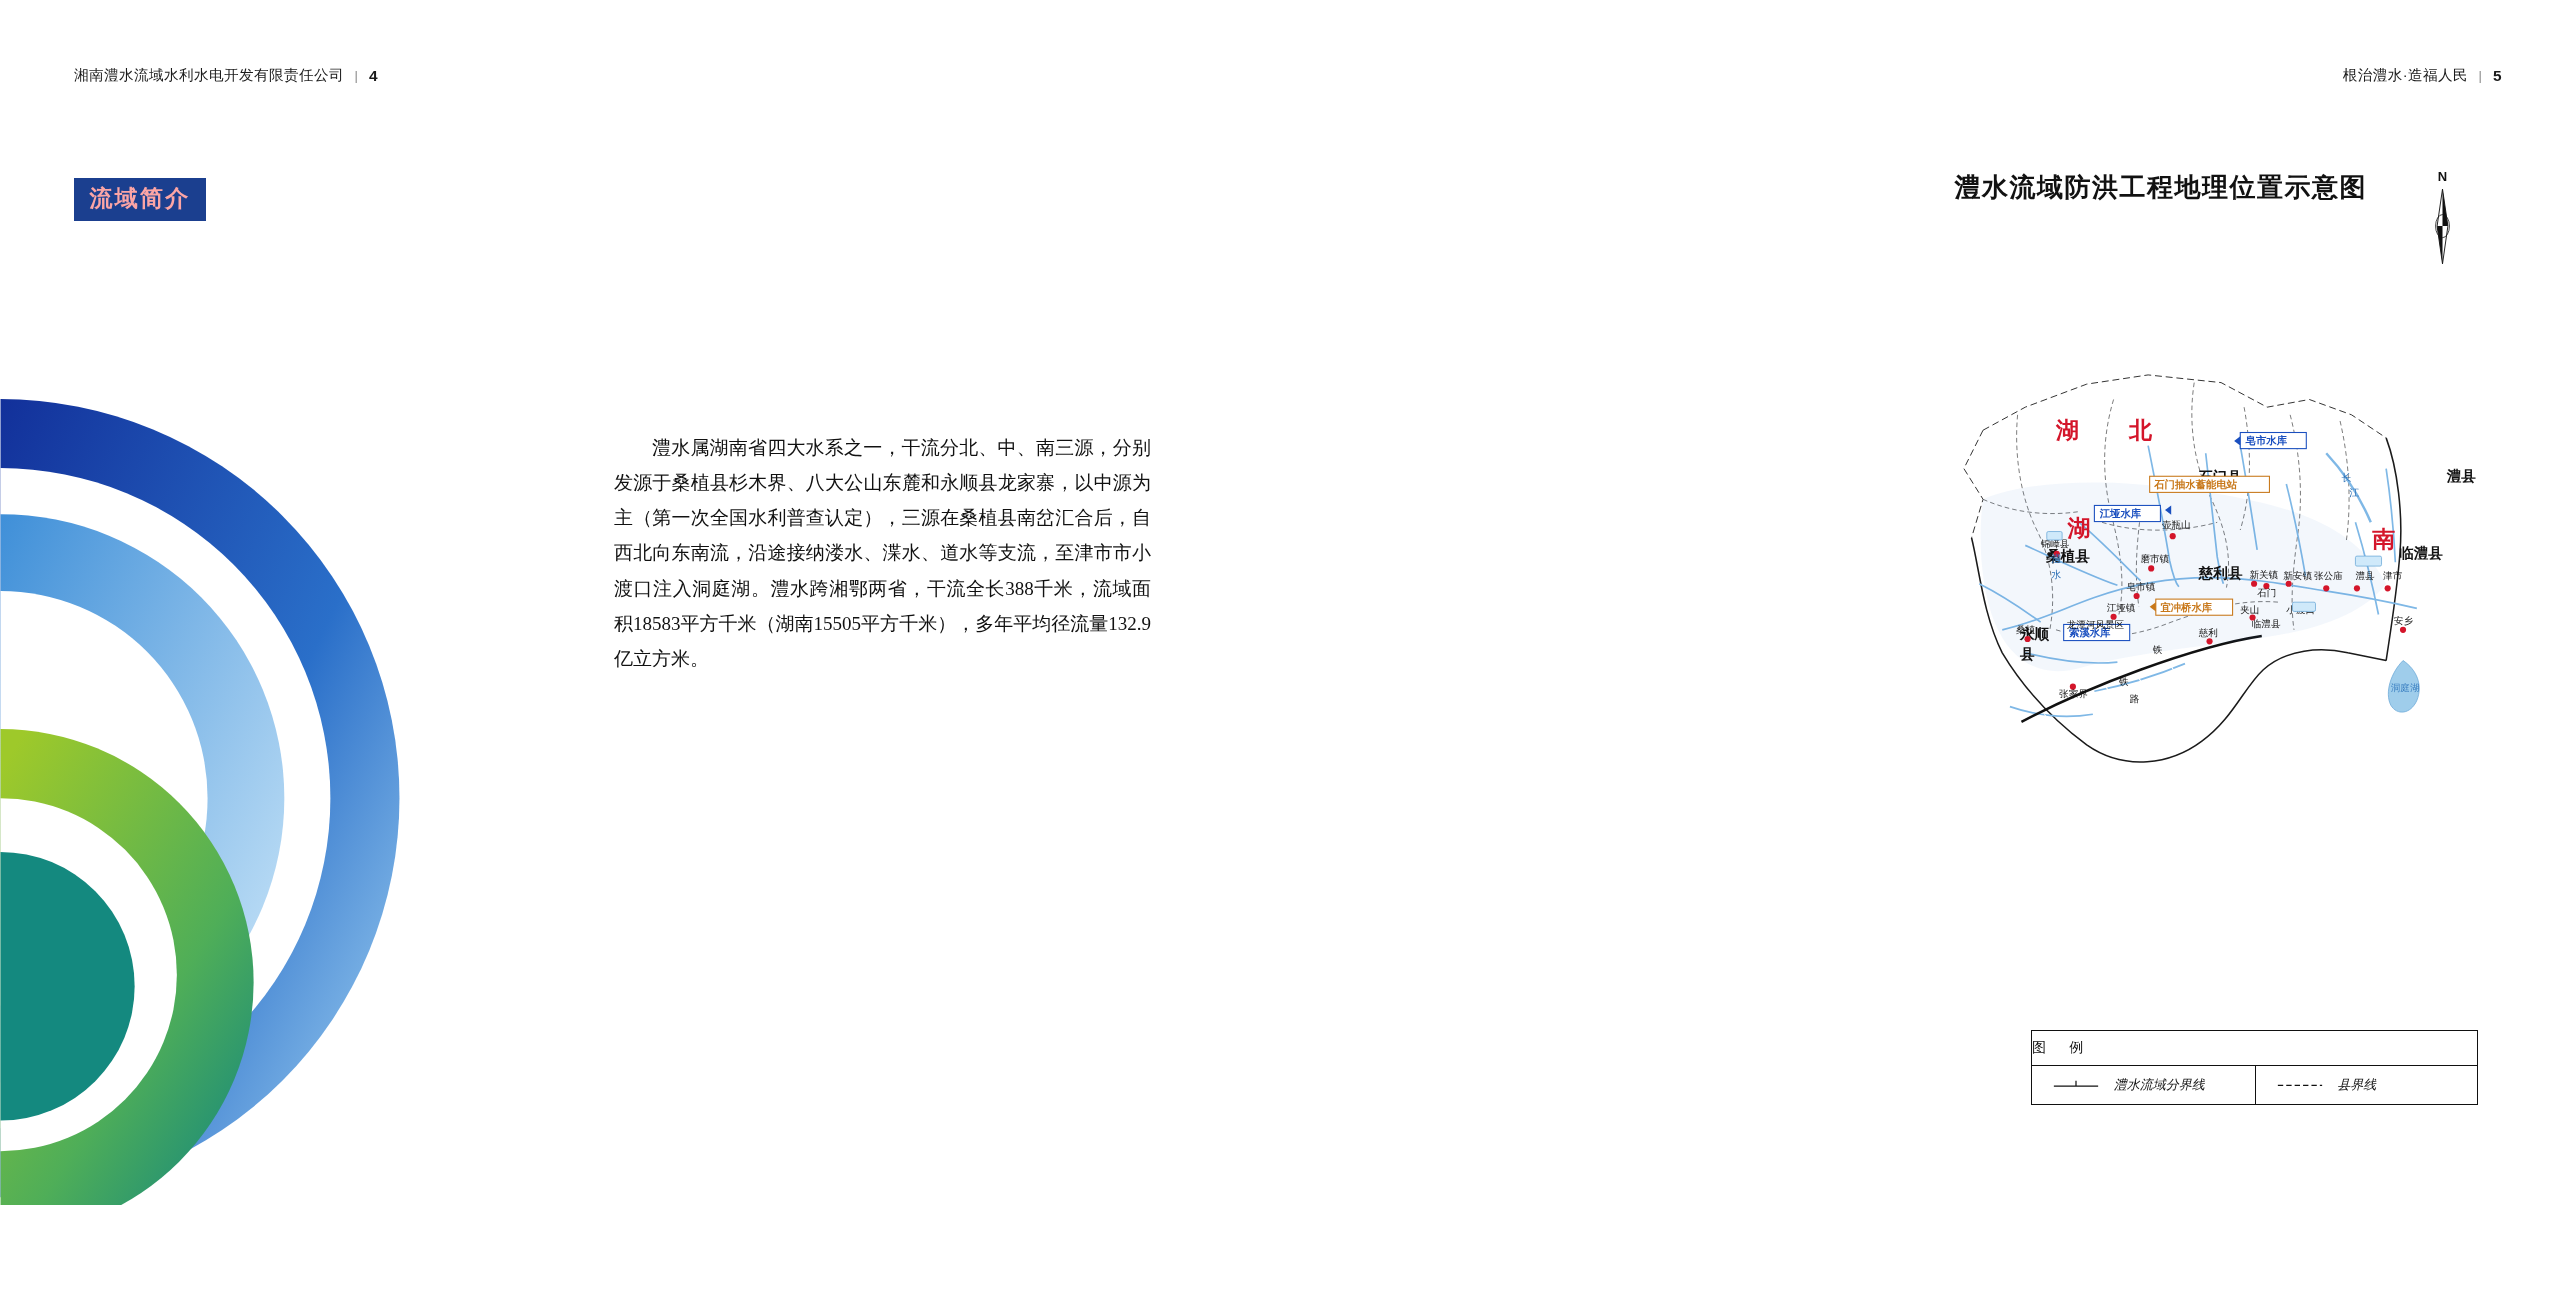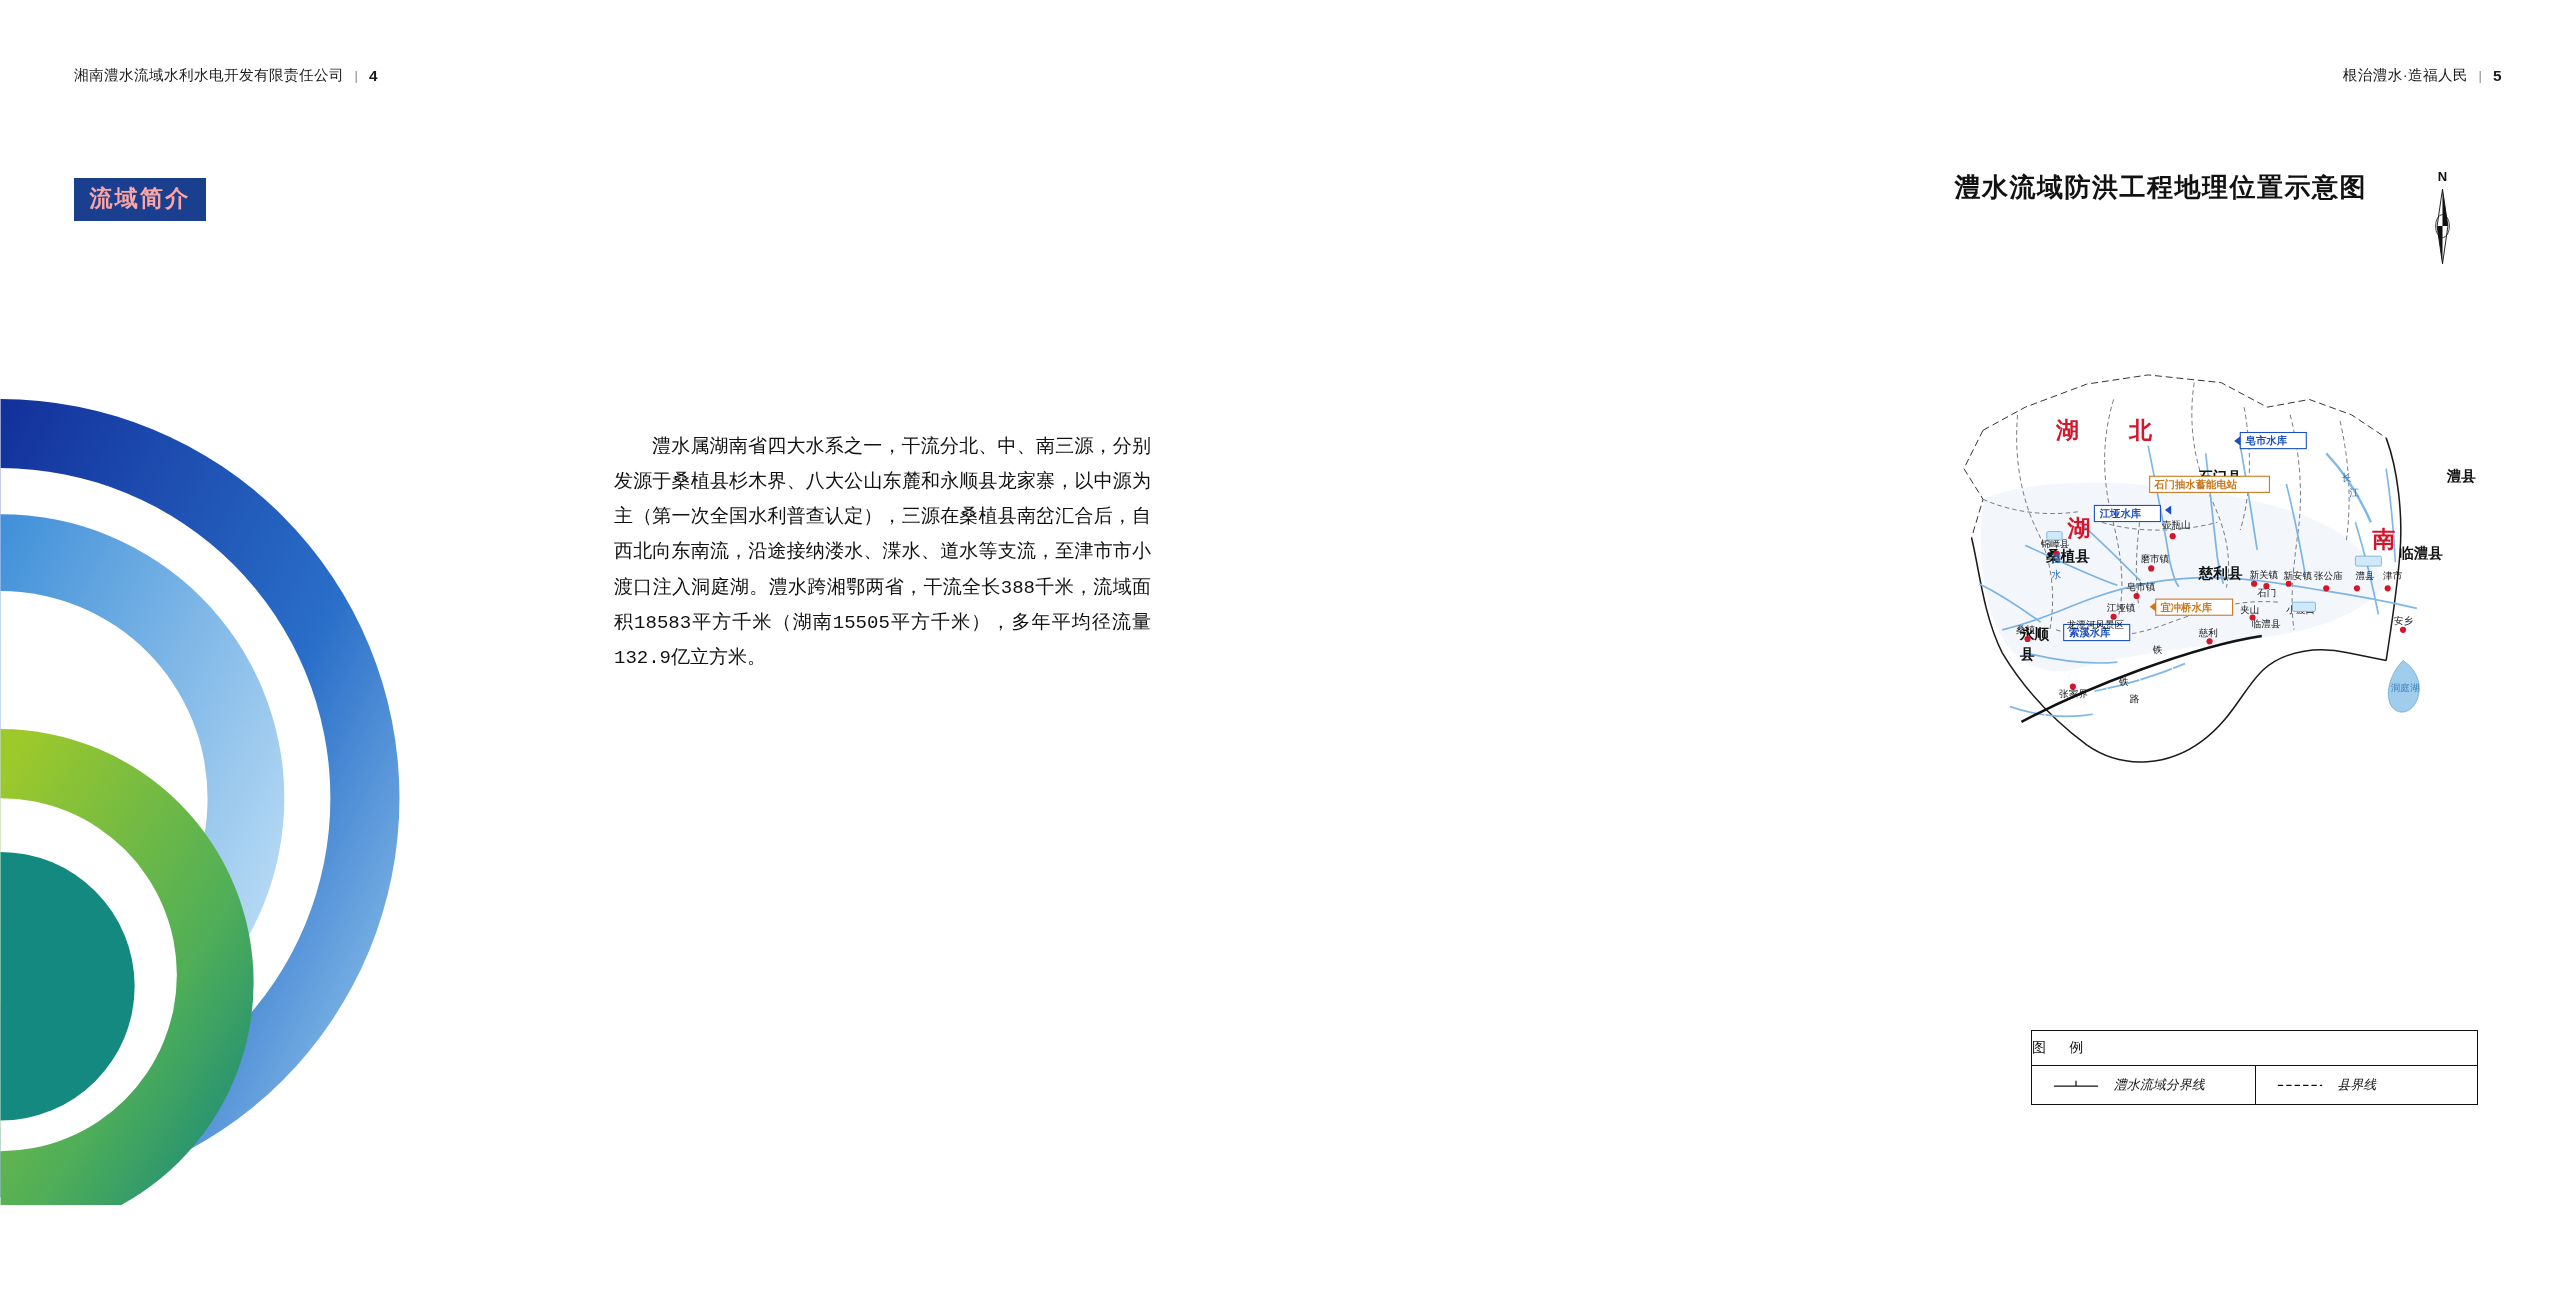--- a/index.html
+++ b/index.html
@@ -82,21 +82,21 @@
     top: 430px;
     width: 537px;
   }
   .bodycol p {
     margin: 0 0 26px 0;
     font-size: 19px;
     line-height: 1.85;
     color: #111111;
     text-align: justify;
     text-indent: 2em;
-    font-family: Liberation Mono, monospace;
+    font-family: Liberation Serif, serif;
   }
   .bodycol p:last-child { margin-bottom: 0; }
 
   
   .map-title {
     position: absolute;
     right: 209px;
     top: 170px;
     font-size: 26px;
     font-weight: bold;

